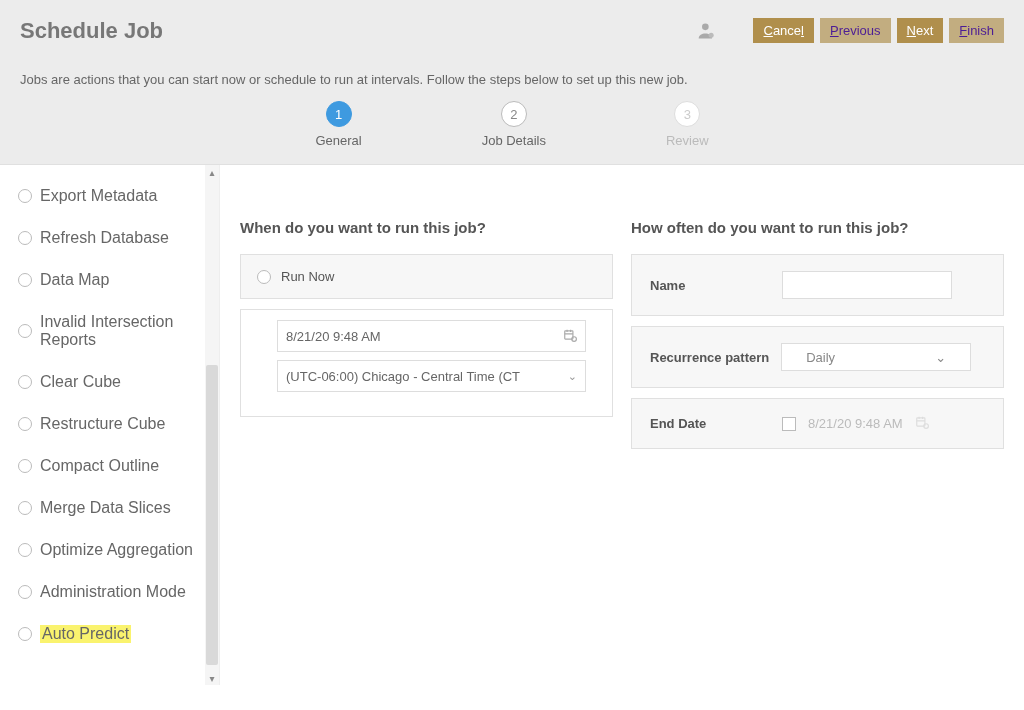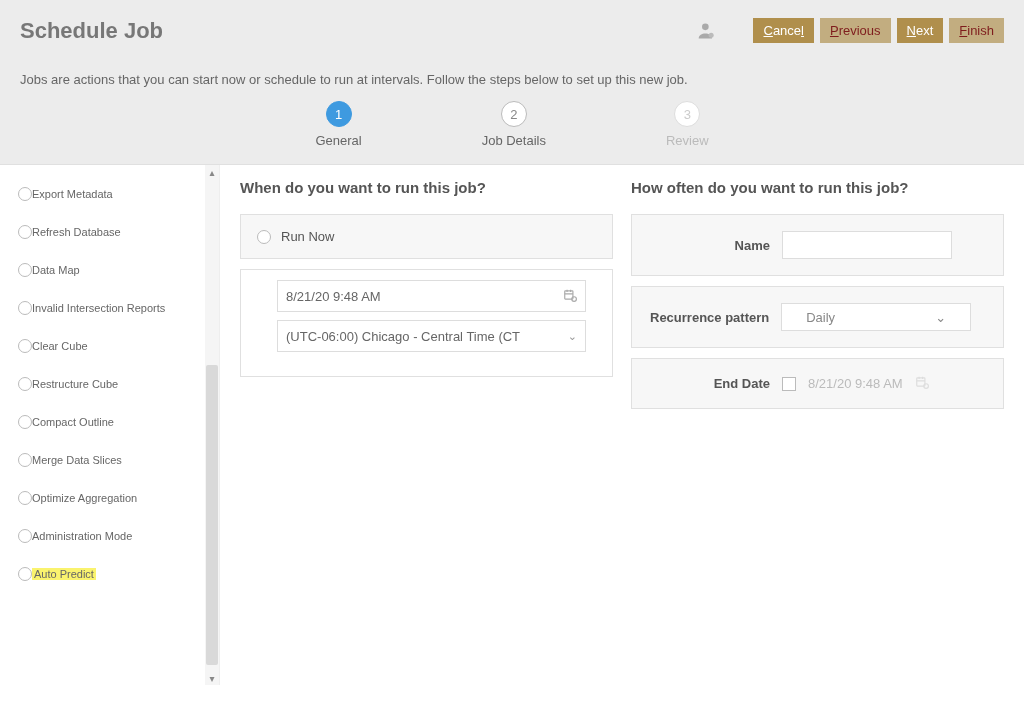--- a/index.html
+++ b/index.html
@@ -3,56 +3,56 @@
 <meta charset="utf-8">
 <style>
   * { box-sizing: border-box; margin: 0; padding: 0; }
   body { font-family: "Helvetica Neue", Arial, sans-serif; font-size: 13px; color: #555; background: #fff; }
   .header-area { background: #ececec; padding: 18px 20px 10px 20px; border-bottom: 1px solid #e0e0e0; }
   .header-top { display: flex; justify-content: space-between; align-items: flex-start; }
   .page-title { font-size: 22px; font-weight: bold; color: #777; }
   .header-actions { display: flex; align-items: center; gap: 6px; }
   .user-icon { color: #aaa; font-size: 18px; margin-right: 30px; display:flex; align-items:center; }
   .btn { padding: 5px 10px; font-size: 13px; background: #b08f4c; color: #fff; border: none; cursor: pointer; }
-  .btn.disabled { background: #c2ad80; color: #7f1d1d; }
+  .btn.disabled { background: #c2ad80; color: #4c1d95; }
   .btn .ul { text-decoration: underline; }
   .subtitle { margin-top: 28px; color: #666; font-size: 13px; }
   .stepper { display: flex; justify-content: center; gap: 120px; margin-top: 14px; margin-bottom: 6px; }
   .step { display: flex; flex-direction: column; align-items: center; gap: 6px; }
   .step-circle { width: 26px; height: 26px; border-radius: 50%; display: flex; align-items: center; justify-content: center; font-size: 13px; border: 1px solid #bbb; background: #fff; color: #888; }
   .step.active .step-circle { background: #3e9ae0; border-color: #3e9ae0; color: #fff; }
   .step.disabled .step-circle { color: #ccc; border-color: #ddd; }
   .step-label { font-size: 13px; color: #666; }
   .step.disabled .step-label { color: #bbb; }
   .main { display: flex; }
   .sidebar { width: 220px; border-right: 1px solid #eee; position: relative; padding-top: 10px; }
   .sidebar-inner { overflow-y: auto; height: 510px; }
-  .radio-item { display: flex; align-items: center; gap: 0; padding: 12px 10px 12px 18px; color: #666; font-size: 11px; cursor: pointer; }
+  .radio-item { display: flex; align-items: center; gap: 8px; padding: 12px 10px 12px 18px; color: #666; font-size: 16px; cursor: pointer; }
   .radio-dot { width: 14px; height: 14px; border: 1.5px solid #bbb; border-radius: 50%; background: #fff; flex-shrink: 0; }
   .highlight { background: #faf36e; padding: 0 2px; }
   .scrollbar-track { position: absolute; right: 0; top: 0; bottom: 0; width: 14px; background: #f5f5f5; }
   .scroll-thumb { position: absolute; left: 1px; right: 1px; top: 200px; height: 300px; background: #d9d9d9; border-radius: 2px; }
   .scroll-arrow { position: absolute; left: 0; right: 0; height: 14px; display:flex; align-items:center; justify-content:center; color:#888; font-size:10px;}
   .scroll-arrow.up { top: 0; }
   .scroll-arrow.down { bottom: 0; }
-  .content { flex: 1; display: flex; gap: 18px; padding: 14px 20px; }
+  .content { flex: 1; display: flex; gap: 18px; padding: 14px 20px; margin-top: 40px; }
   .col { flex: 1; }
   .section-title { font-size: 15px; font-weight: bold; color: #555; margin-bottom: 18px; }
   .panel { border: 1px solid #e0e0e0; background: #fff; margin-bottom: 10px; }
   .panel.light { background: #f7f7f7; }
   .panel-row { padding: 14px 16px; display:flex; align-items:center; gap:10px; }
   .panel-inner { padding: 10px 26px 16px 36px; }
   .radio-circle { width: 14px; height: 14px; border: 1.5px solid #bbb; border-radius:50%; background:#fff; display:inline-flex; align-items:center; justify-content:center; flex-shrink:0;}
   .radio-circle.selected::after { content:""; width:6px; height:6px; background:#3e9ae0; border-radius:50%; display:block; }
   .radio-circle.selected { border-color:#3e9ae0; }
   .field { display:flex; align-items:center; border:1px solid #ddd; background:#fff; height:32px; padding:0 8px; font-size:13px; color:#666; margin-bottom:8px; justify-content:space-between;}
   .field .chev { color:#999; font-size:11px;}
   .cal-icon { color:#aaa; font-size:14px; }
   .form-row { display:flex; align-items:center; padding:16px 18px; gap:12px; }
-  .form-label { color:#555; font-size:13px; font-weight:bold; min-width:120px; text-align:right; }
+  .form-label { color:#555; font-size:13px; font-weight:bold; min-width:120px; text-align:left; }
   .text-input { flex:1; height:28px; border:1px solid #ddd; background:#fff; padding:0 6px; font-size:13px; color:#555; max-width:170px;}
   .select { flex:1; height:28px; border:1px solid #ddd; background:#fff; padding:0 24px; font-size:13px; color:#888; display:flex; align-items:center; justify-content:space-between; max-width:190px;}
   .checkbox { width:14px; height:14px; border:1px solid #bbb; background:#fff; }
   .disabled-text { color:#bbb; }
 </style>
 </head>
 <body>
 
 <div class="header-area">
   <div class="header-top">

